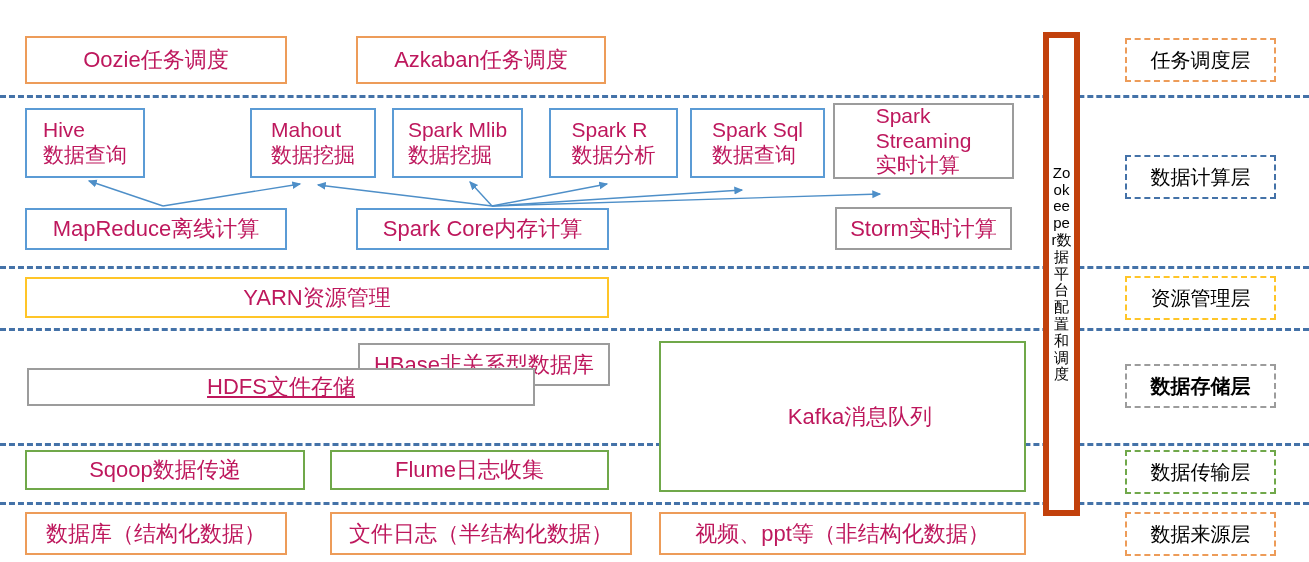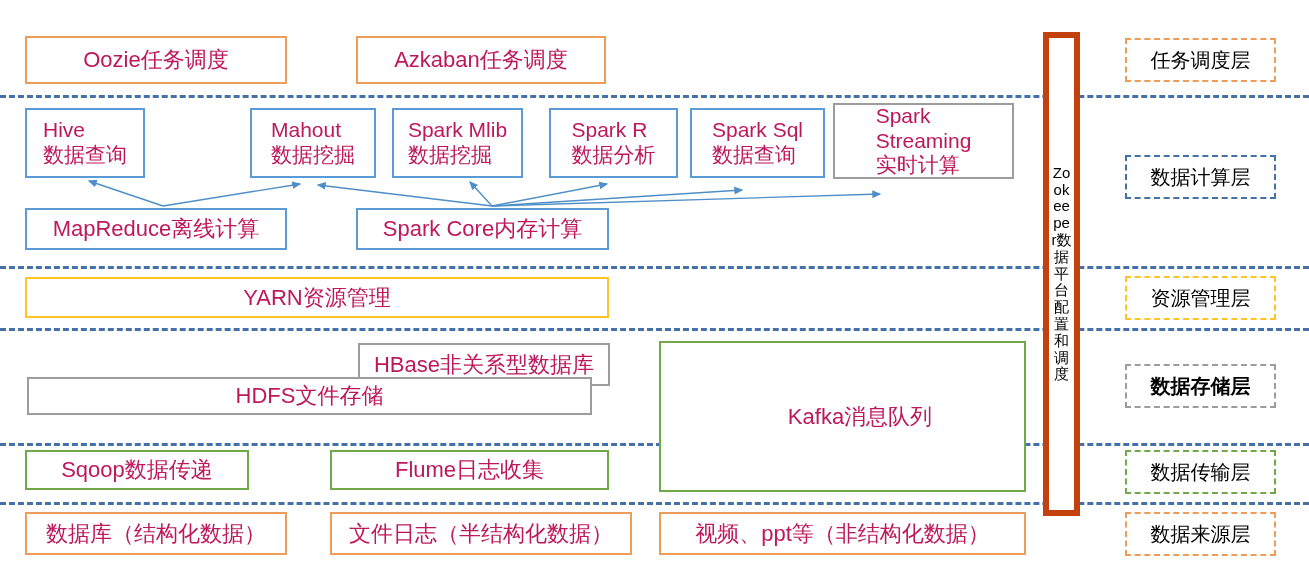--- a/index.html
+++ b/index.html
@@ -135,30 +135,31 @@
 数据查询</div>
 
   <div class="box b-gray fs21" style="left:833px;top:103px;width:181px;height:76px;">Spark
 Streaming
 实时计算</div>
 
   <div class="box b-blue fs22" style="left:25px;top:208px;width:262px;height:42px;">MapReduce离线计算</div>
 
   <div class="box b-blue fs22" style="left:356px;top:208px;width:253px;height:42px;">Spark Core内存计算</div>
 
+  <div class="box b-gray fs22" style="left:835px;top:207px;width:177px;height:43px;">Storm实时计算</div>
 
   <div class="box b-yellow fs22" style="left:25px;top:277px;width:584px;height:41px;">YARN资源管理</div>
 
   <div class="box b-gray fs22" style="left:358px;top:343px;width:252px;height:43px;">HBase非关系型数据库</div>
 
-  <div class="box b-gray fs22" style="left:27px;top:377px;width:565px;height:38px;">HDFS文件存储</div>
+  <div class="box b-gray fs22" style="left:27px;top:368px;width:508px;height:38px;text-decoration:underline;">HDFS文件存储</div>
 
   <div class="box b-green fs22" style="left:659px;top:341px;width:367px;height:151px;padding-left:35px;">Kafka消息队列</div>
 
-  <div class="box b-green fs22" style="left:25px;top:450px;width:224px;height:40px;">Sqoop数据传递</div>
+  <div class="box b-green fs22" style="left:25px;top:450px;width:280px;height:40px;">Sqoop数据传递</div>
 
   <div class="box b-green fs22" style="left:330px;top:450px;width:279px;height:40px;">Flume日志收集</div>
 
   <div class="box b-orange fs22" style="left:25px;top:512px;width:262px;height:43px;">数据库（结构化数据）</div>
 
   <div class="box b-orange fs22" style="left:330px;top:512px;width:302px;height:43px;">文件日志（半结构化数据）</div>
 
   <div class="box b-orange fs22" style="left:659px;top:512px;width:367px;height:43px;">视频、ppt等（非结构化数据）</div>
 
   <div id="zookeeper">

